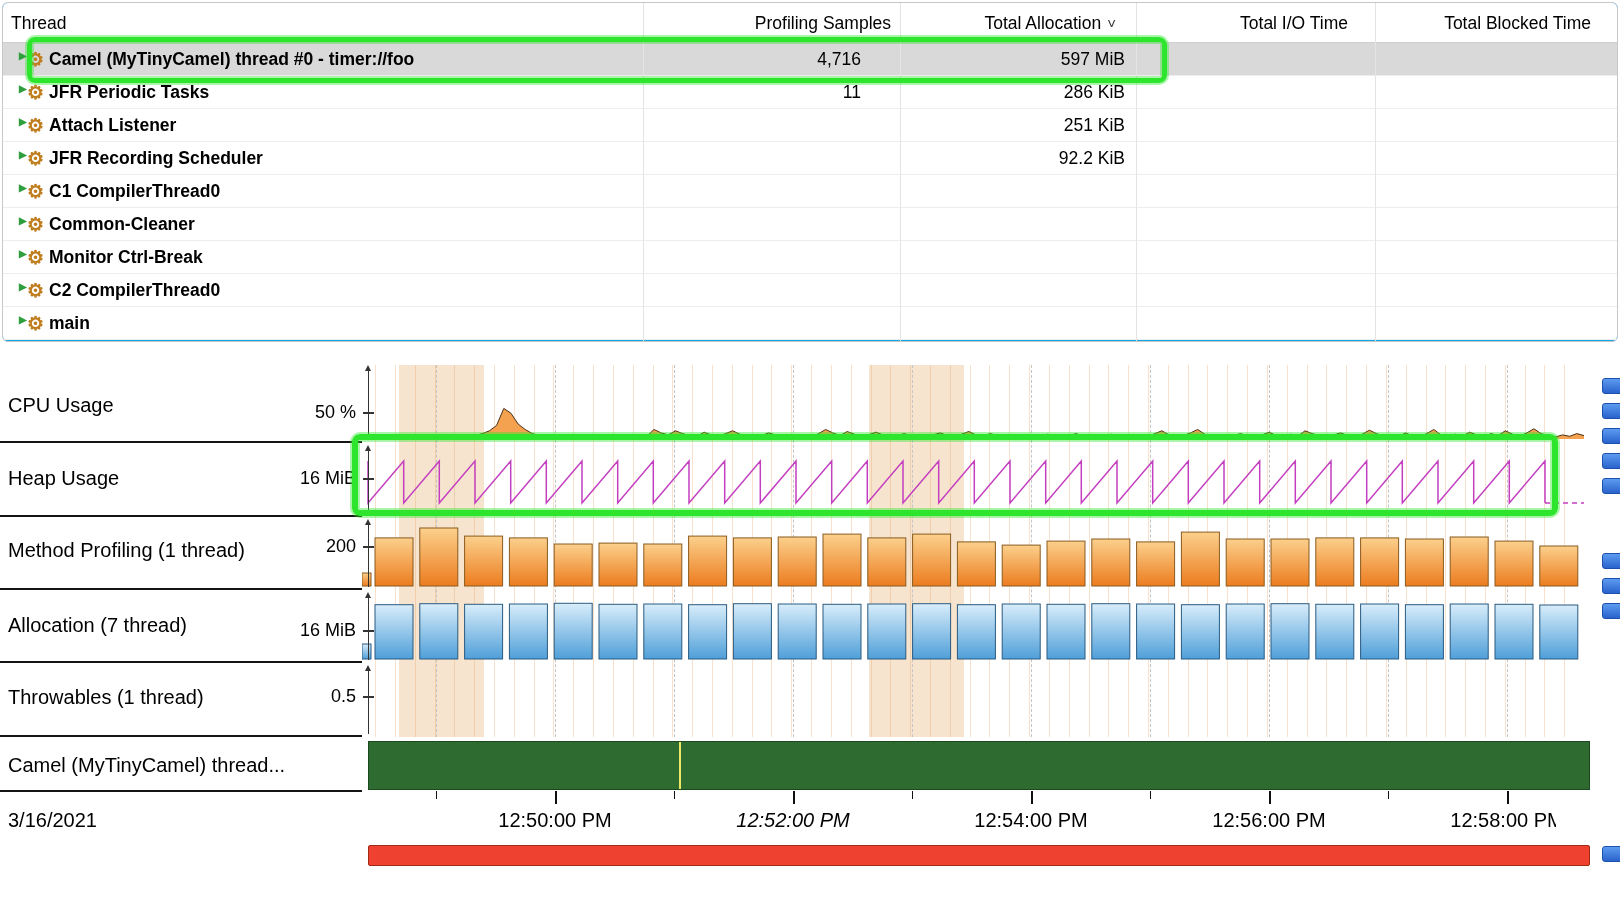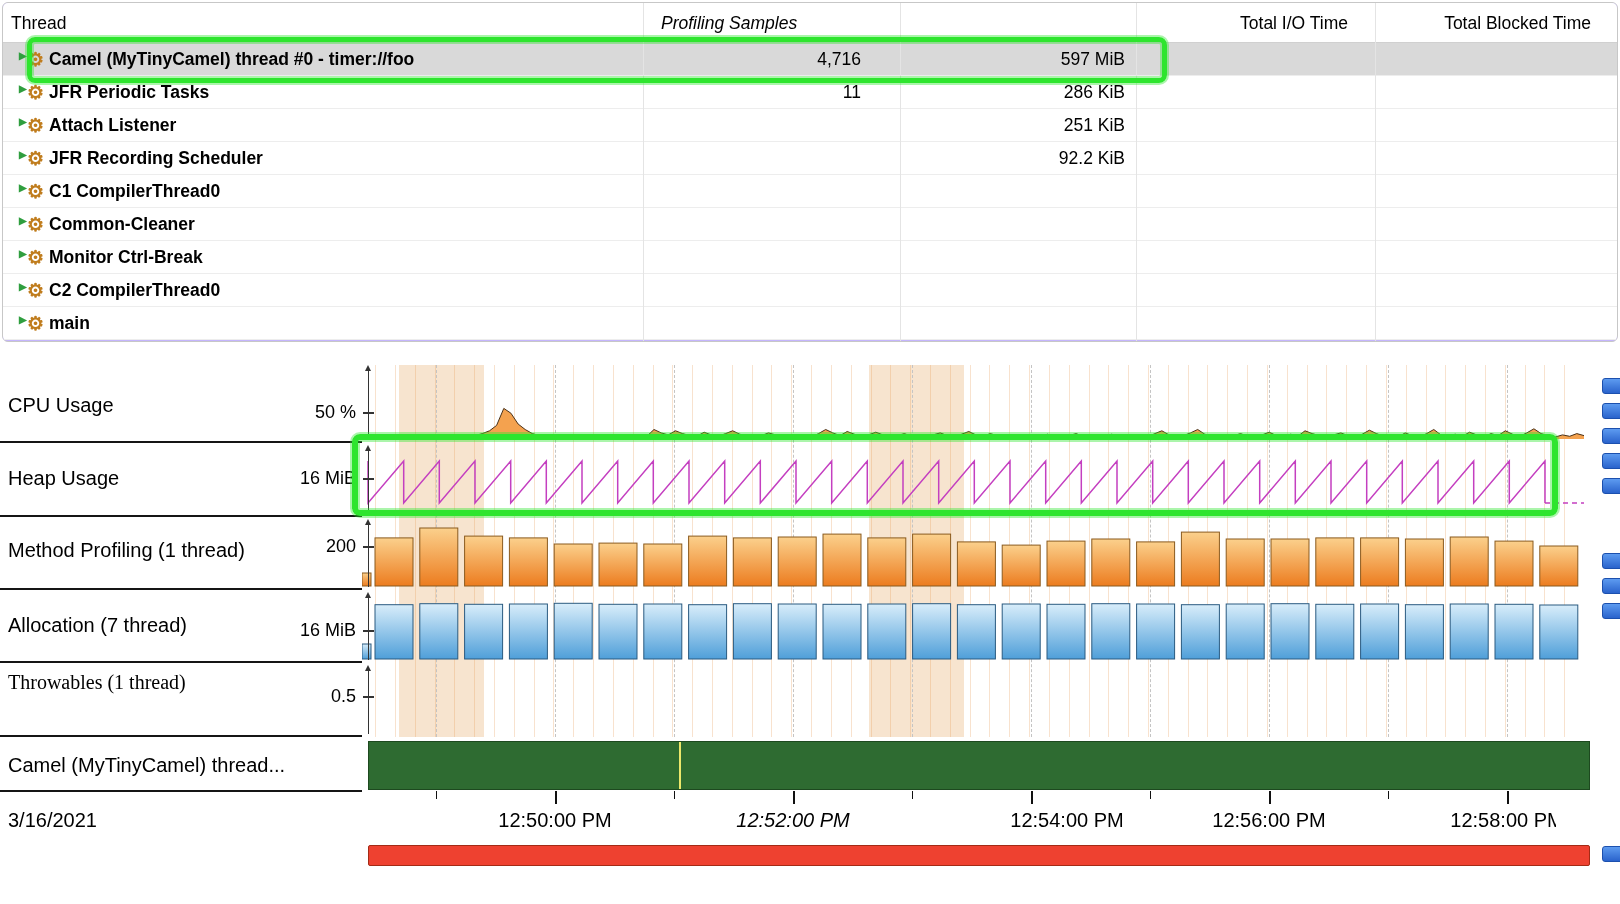--- a/index.html
+++ b/index.html
@@ -2,21 +2,21 @@
 <html><head>
 <meta charset="utf-8">
 <style>
   html,body{margin:0;padding:0}
   *{box-sizing:border-box}
   #root{position:relative;width:1620px;height:904px;background:#fff;overflow:hidden;
         font-family:"Liberation Sans",sans-serif;color:#000}
 
   
   #thread-panel{position:absolute;left:2px;top:2px;width:1616px;height:340px;
-                border:1px solid #c7c7c7;border-radius:6px;overflow:hidden;background:#c4b5fd}
+                border:1px solid #c7c7c7;border-radius:6px;overflow:hidden;background:#0ea5e9}
   #thread-header{position:absolute;left:0;top:0;right:0;height:40px;border-bottom:1px solid #d0d0d0;z-index:2;background:#fff}
   .hdr-cell{position:absolute;top:0;height:40px;line-height:40px;font-size:17.5px;white-space:nowrap}
   .sort-chevron{margin-left:6px;font-size:15px;color:#333}
   #thread-rows{position:absolute;left:0;top:40px;right:0;bottom:0;z-index:1}
   .trow{position:absolute;left:0;width:100%;height:33px;border-bottom:1px solid #ededed;background:#fff}
   .trow.selected{background:#d9d9d9}
   .cell{position:absolute;top:0;height:33px;line-height:33px;font-size:17.5px;white-space:nowrap;overflow:hidden}
   .cell.name{font-weight:700}
   .thread-icon{position:relative;display:inline-block;width:30px;height:33px;vertical-align:top}
   .gear{position:absolute;left:8px;top:0;line-height:33px;font-size:19px;color:#c07d1e}
@@ -58,21 +58,22 @@
   #heap-annotation{left:352px;top:434px;width:1206px;height:82px;border-width:6px}
 </style>
 </head>
 <body>
 
 <div id="root">
 
   <div id="thread-panel">
     <div id="thread-header">
         <div class="hdr-cell" style="left: 0px; width: 640px; text-align: left; padding-left: 8px; padding-right: 0px;"><span>Thread</span></div>
-        <div class="hdr-cell" style="left: 640px; width: 257px; text-align: left; padding-left: 18px; padding-right: 9px; font-style: italic;"><span>Profiling Samples</span></div>
+        <div class="hdr-cell" style="left: 640px; width: 257px; text-align: right; padding-left: 18px; padding-right: 9px;"><span>Profiling Samples</span></div>
+        <div class="hdr-cell" style="left: 897px; width: 236px; text-align: right; padding-left: 0px; padding-right: 20px;"><span>Total Allocation</span><span class="sort-chevron">˅</span></div>
         <div class="hdr-cell" style="left: 1133px; width: 239px; text-align: right; padding-left: 6px; padding-right: 27px;"><span>Total I/O Time</span></div>
         <div class="hdr-cell" style="left: 1372px; width: 248px; text-align: right; padding-left: 0px; padding-right: 32px;"><span>Total Blocked Time</span></div>
       </div>
     <div id="thread-rows">
         <div class="trow selected" style="top: 0px;">
           <div class="cell name" style="left: 0px; width: 640px; text-align: left; padding-left: 16px; padding-right: 0px;"><span class="thread-icon"><span class="gear">⚙</span><span class="tri">▶</span></span><span>Camel (MyTinyCamel) thread #0 - timer://foo</span></div>
           <div class="cell" style="left: 640px; width: 257px; text-align: right; padding-left: 0px; padding-right: 39px;">4,716</div>
           <div class="cell" style="left: 897px; width: 236px; text-align: right; padding-left: 0px; padding-right: 11px;">597 MiB</div>
           <div class="cell" style="left: 1133px; width: 239px; text-align: right; padding-left: 0px; padding-right: 27px;"></div>
           <div class="cell" style="left: 1372px; width: 248px; text-align: right; padding-left: 0px; padding-right: 32px;"></div>
@@ -227,21 +228,21 @@
         <div class="tick major" style="left: 1137px;"></div>
         <div class="tick minor" style="left: 66px;"></div>
         <div class="tick minor" style="left: 304px;"></div>
         <div class="tick minor" style="left: 542px;"></div>
         <div class="tick minor" style="left: 780px;"></div>
         <div class="tick minor" style="left: 1018px;"></div>
       </div>
     <div id="time-labels">
         <div class="time-label" style="left: 185px;">12:50:00 PM</div>
         <div class="time-label" style="left: 423px; font-style: italic;">12:52:00 PM</div>
-        <div class="time-label" style="left: 661px; margin-left: 36px;">12:54:00 PM</div>
+        <div class="time-label" style="left: 661px;">12:54:00 PM</div>
         <div class="time-label" style="left: 899px;">12:56:00 PM</div>
         <div class="time-label" style="left: 1137px;">12:58:00 PM</div>
       </div>
     <div id="date-label">3/16/2021</div>
     <div id="scrollbar"></div>
     <div id="heap-annotation" class="annotation"></div>
     <div id="side-buttons">
         <div class="side-btn" style="top: 378px;"></div>
         <div class="side-btn" style="top: 403px;"></div>
         <div class="side-btn" style="top: 428px;"></div>
@@ -353,21 +354,21 @@
           <rect x="864.2" y="12.0" width="38" height="55.0" fill="url(#g-allocation)" stroke="#2a5a80" stroke-width="1"></rect>
           <rect x="909.0" y="11.7" width="38" height="55.3" fill="url(#g-allocation)" stroke="#2a5a80" stroke-width="1"></rect>
           <rect x="953.8" y="12.3" width="38" height="54.7" fill="url(#g-allocation)" stroke="#2a5a80" stroke-width="1"></rect>
           <rect x="998.6" y="12.0" width="38" height="55.0" fill="url(#g-allocation)" stroke="#2a5a80" stroke-width="1"></rect>
           <rect x="1043.4" y="12.7" width="38" height="54.3" fill="url(#g-allocation)" stroke="#2a5a80" stroke-width="1"></rect>
           <rect x="1088.2" y="12.0" width="38" height="55.0" fill="url(#g-allocation)" stroke="#2a5a80" stroke-width="1"></rect>
           <rect x="1133.0" y="12.3" width="38" height="54.7" fill="url(#g-allocation)" stroke="#2a5a80" stroke-width="1"></rect>
           <rect x="1177.8" y="13.0" width="38" height="54.0" fill="url(#g-allocation)" stroke="#2a5a80" stroke-width="1"></rect>
         </svg>
       </div>
-      <div class="lane-label" style="top: 668px; font-family: Liberation Serif, serif;">Throwables (1 thread)</div>
+      <div class="lane-label" style="top: 683px;">Throwables (1 thread)</div>
       <div class="axis-value" style="top: 684px;">0.5</div>
       <div class="lane-sep" style="top: 735px;"></div>
       <div class="lane" style="top: 665px; height: 70px;">
         <div class="lane-axis"></div>
         <div class="lane-ytick" style="top: 31px;"></div>
         <svg width="1230" height="70"></svg>
       </div>
       <div class="lane-label" style="top: 751px;">Camel (MyTinyCamel) thread...</div>
       <div class="lane-sep" style="top: 790px;"></div>
     </div>

